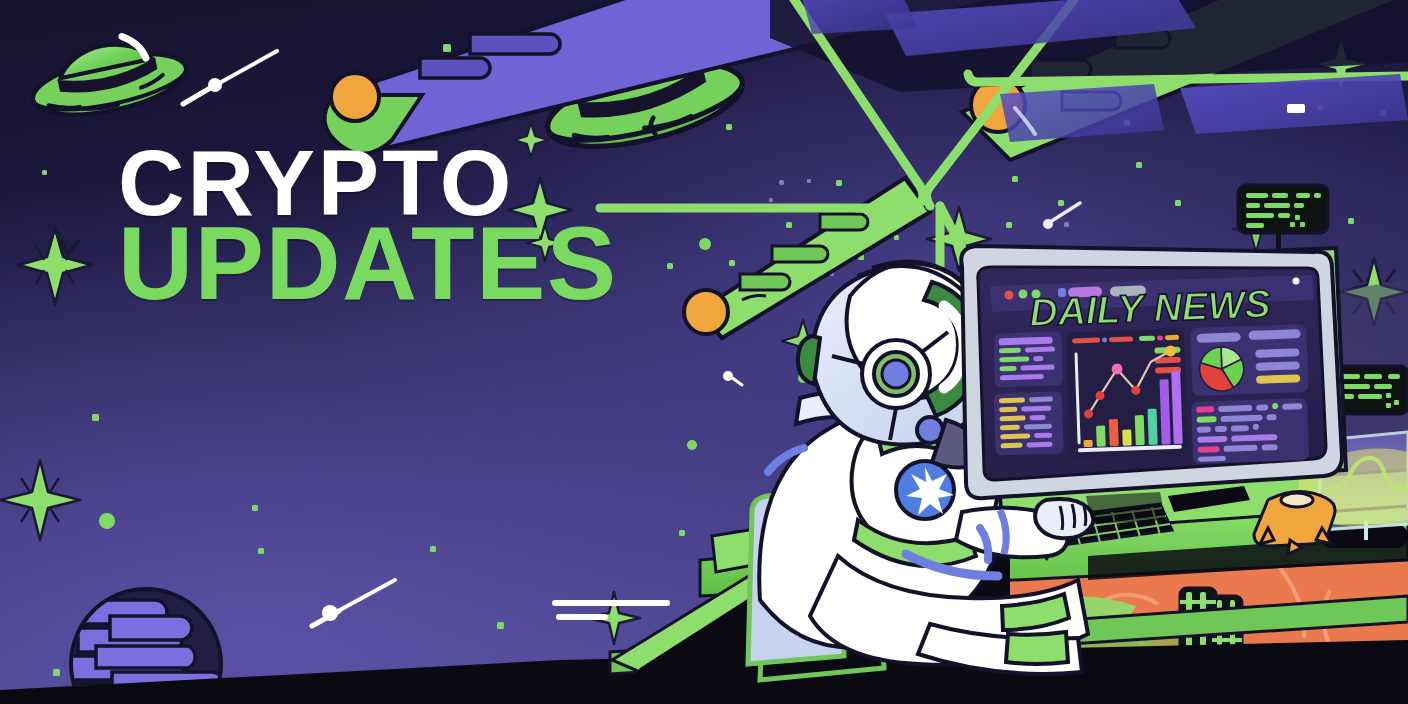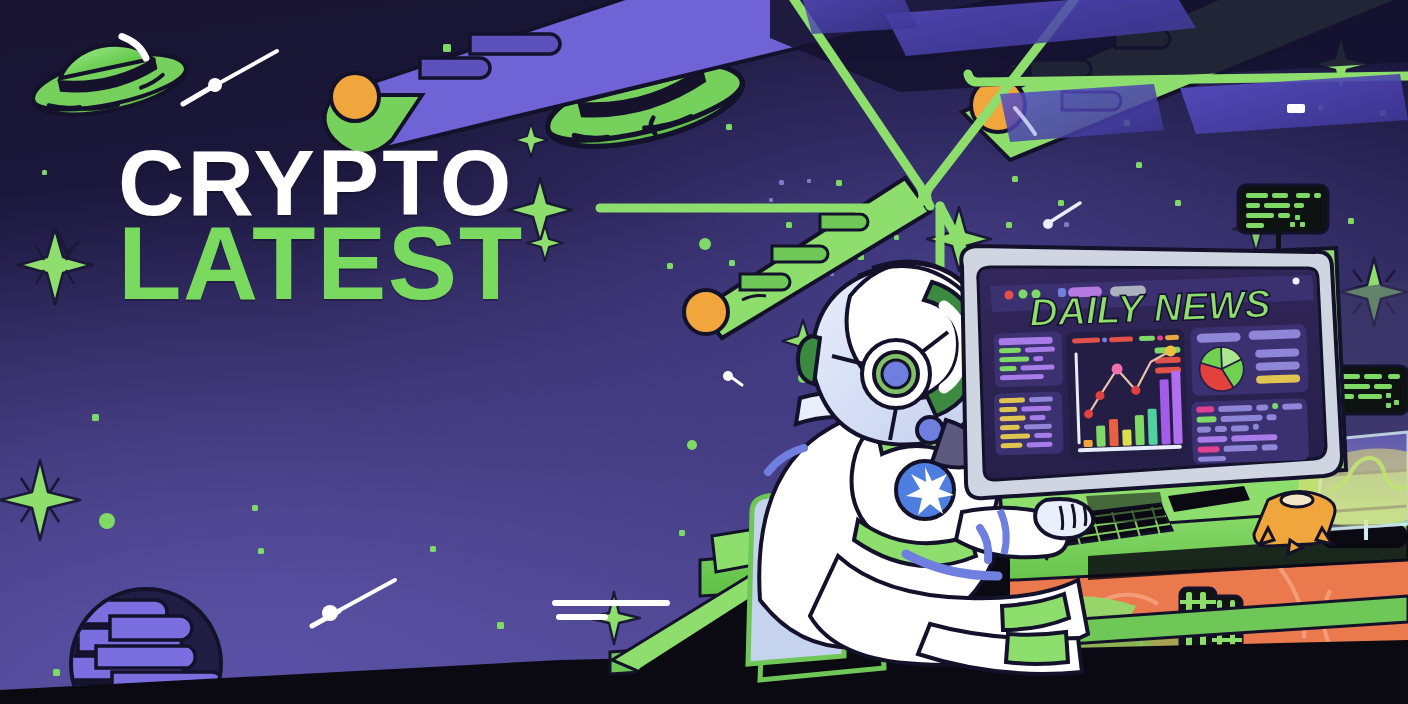--- a/index.html
+++ b/index.html
@@ -606,16 +606,16 @@
         <rect x="1197" y="455" width="28" height="5" rx="2.5" fill="#8f86d8"></rect>
       </g>
 
       <path d="M1086 496 L1160 492 L1166 520 L1092 524 Z" fill="#0b0912" opacity=".55"></path>
     </g>
 
   </svg>
 
   <div class="headline">
     <div class="h-white line1">CRYPTO</div>
-    <div class="h-green line2">LATEST</div>
+    <div class="h-green line2">UPDATES</div>
   </div>
 
 </div>
 
 </body></html>

